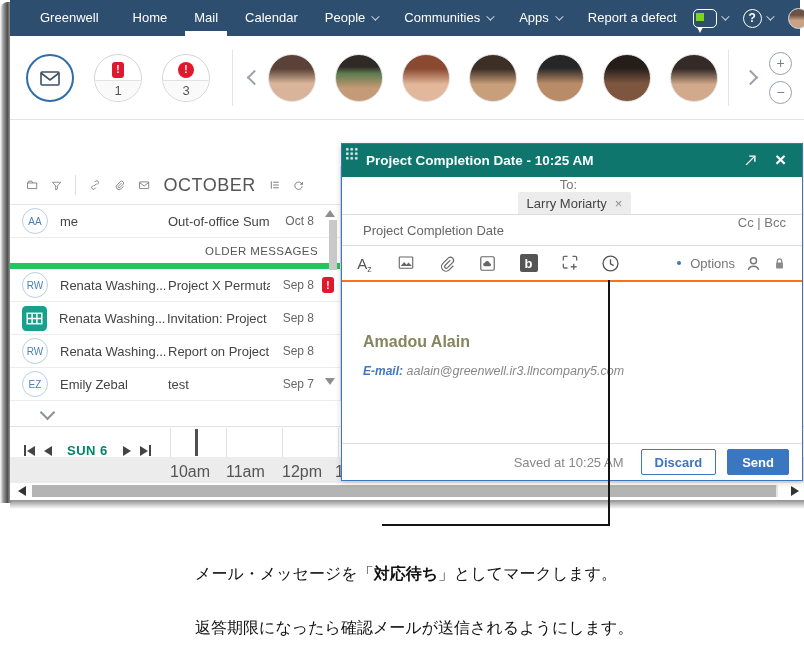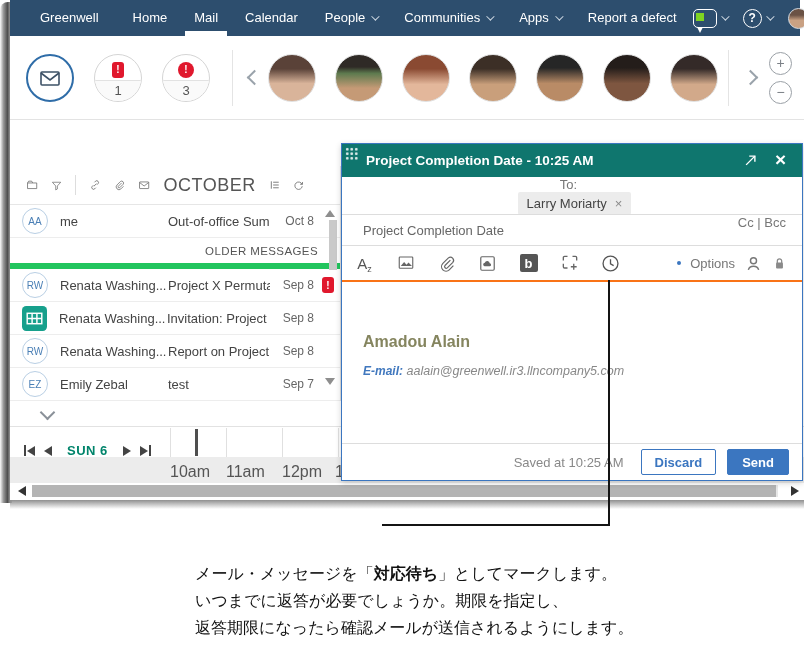--- a/index.html
+++ b/index.html
@@ -481,17 +481,17 @@
       <div class="btn-discard">Discard</div>
       <div class="btn-send">Send</div>
     </div>
   </div>
 
   <div class="callout-v"></div>
   <div class="callout-h"></div>
 
   <div class="anno-para">
     <span>メール・メッセージを「</span><b>対応待ち</b><span>」としてマークします。</span><br>
-    <span>いつまでに返答が必要でしょうか。期限を指定し、</span><br>
+    <br>
     <span>返答期限になったら確認メールが送信されるようにします。</span>
   </div>
 
 </div>
 
 </body></html>

